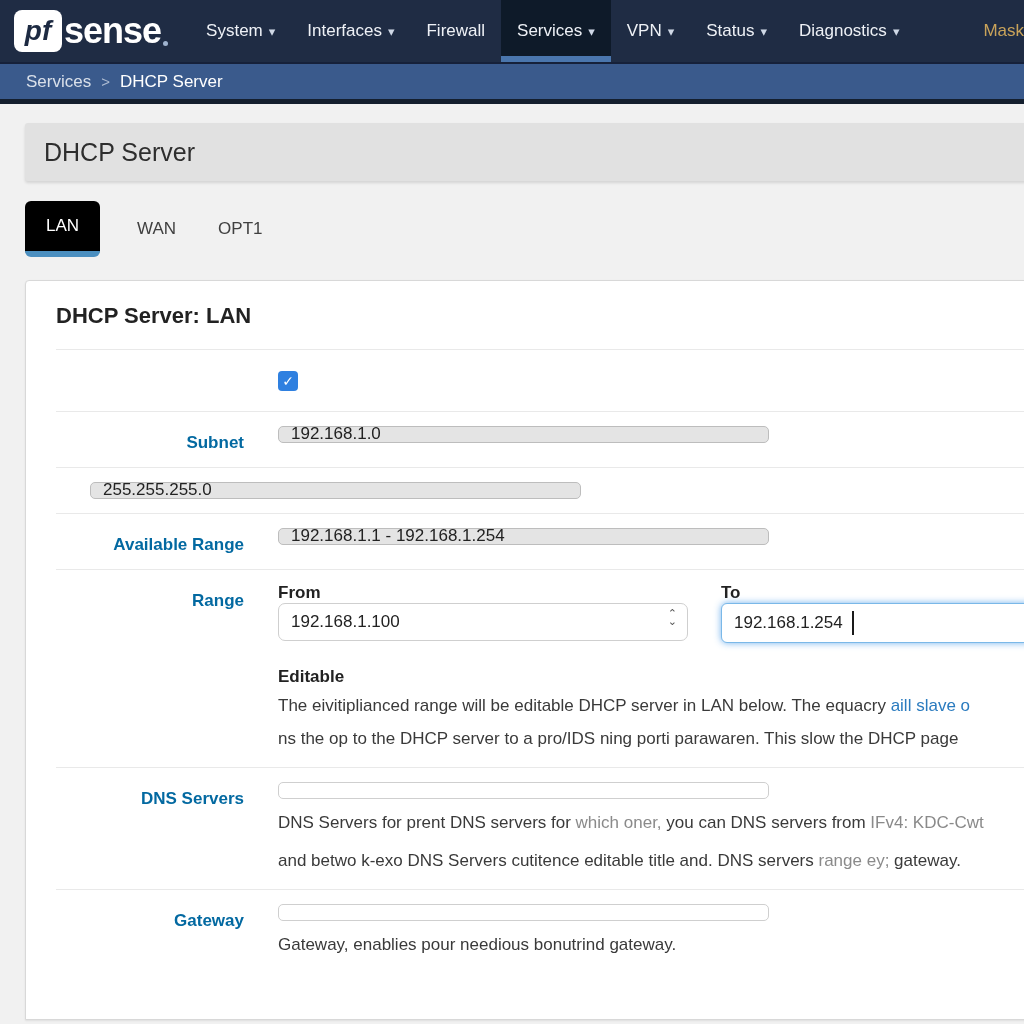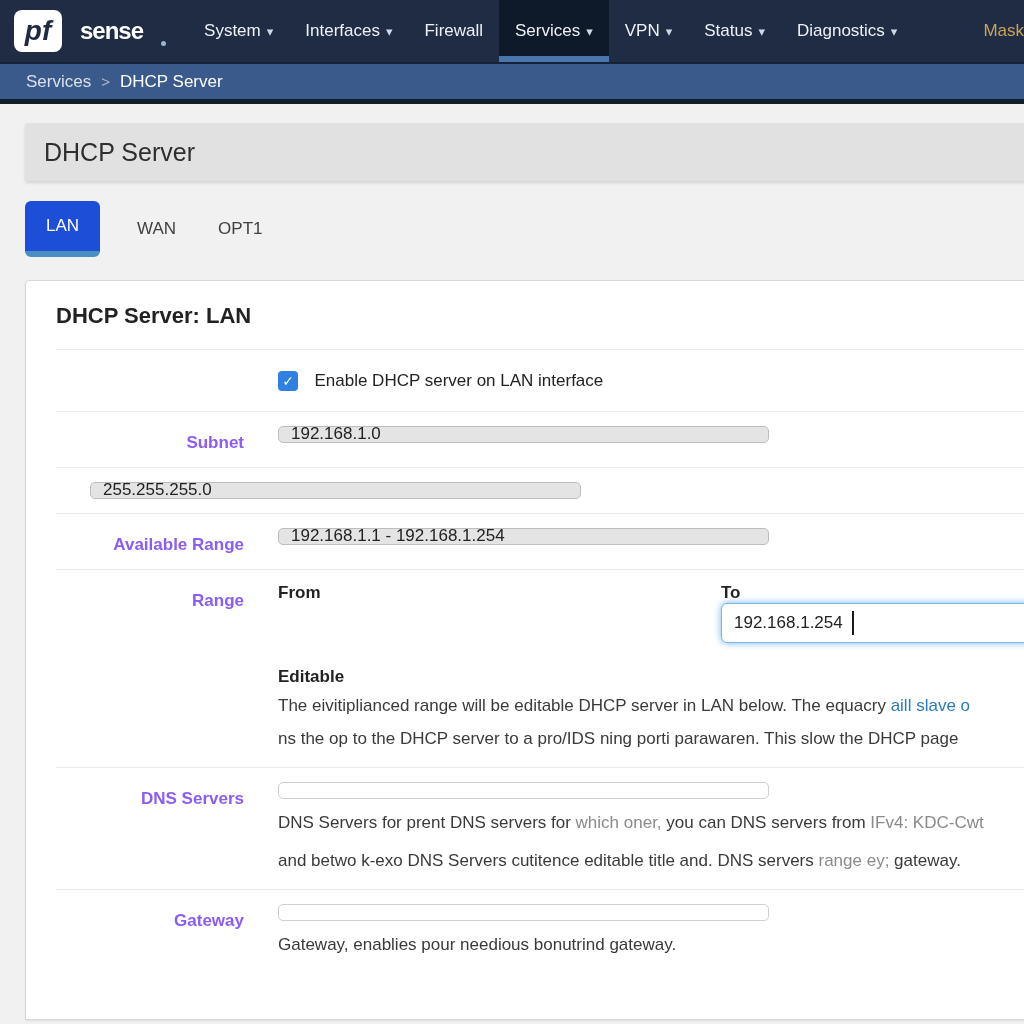--- a/index.html
+++ b/index.html
@@ -2,25 +2,25 @@
 <html><head>
 <meta charset="utf-8">
 <style>
   * { margin:0; padding:0; box-sizing:border-box; }
   html,body { width:1024px; height:1024px; overflow:hidden; }
   body { font-family:"Liberation Sans", sans-serif; background:#f1f1f1; color:#333; }
 
   
   .navbar { height:64px; background:#1f2c44; display:flex; align-items:stretch; overflow:hidden;
             border-bottom:2px solid #16213a; }
-  .brand { display:flex; align-items:center; padding-left:14px; cursor:pointer;gap:16px; }
+  .brand { display:flex; align-items:center; padding-left:14px; cursor:pointer; }
   .brand-box { background:#fff; color:#1d2a42; font-weight:bold; font-style:italic;
                font-size:28px; border-radius:8px; width:48px; height:42px;
                display:flex; align-items:center; justify-content:center; }
-  .brand-text { color:#fff; font-weight:bold; font-size:24px; letter-spacing:-1px; margin-left:2px; }
+  .brand-text { color:#fff; font-weight:bold; font-size:36px; letter-spacing:-1px; margin-left:2px; }
   .brand-dot { width:5px; height:5px; border-radius:50%; background:#9fb3cf; align-self:flex-end; margin:0 0 16px 2px; }
   .menu { display:flex; align-items:stretch; margin-left:22px; flex:1; }
   .menu-item { display:flex; align-items:center; padding:0 16px; color:#eef1f6; font-size:17px;
                text-decoration:none; position:relative; white-space:nowrap; }
   .menu-item .caret { font-size:13px; margin-left:6px; color:#cfd8e6; }
   .menu-item.active { background:#0e1a29; }
   .menu-item.active::after { content:""; position:absolute; left:0; right:0; bottom:0; height:6px; background:#4a76ad; }
   .menu-item.gold { color:#c9a35a; margin-left:auto; padding-right:0; }
 
   
@@ -32,33 +32,33 @@
 
   
   .content { padding:19px 0 0 25px; }
   .title-bar { background:#e1e1e1; height:58px; display:flex; align-items:center;
                padding-left:19px; border-radius:3px 0 0 3px; margin-right:-6px;
                box-shadow:0 2px 3px rgba(0,0,0,.12); }
   .title-bar h1 { font-size:25px; font-weight:normal; color:#2e2e2e; }
 
   .tabs { display:flex; align-items:center; margin-top:21px; height:53px; }
   .tab { font-size:17px; text-decoration:none; }
-  .tab.active { background:#1d4ed8; color:#fff; padding:15px 21px; border-radius:6px;
+  .tab.active { background:#000000; color:#fff; padding:15px 21px; border-radius:6px;
                 border-bottom:6px solid #4b8fc0; }
   .tab.link { color:#404040; margin-left:37px; }
   .tab.link + .tab.link { margin-left:42px; }
 
   
   .panel { background:#fff; border:1px solid #d8d8d8; border-radius:4px 0 0 0; margin-top:25px;
            margin-right:-6px; min-height:740px; box-shadow:0 1px 2px rgba(0,0,0,.08);
            padding:22px 0 0 30px; overflow:hidden; }
   .panel-title { font-size:22px; color:#222; margin-bottom:20px; }
 
   .form-row { display:flex; border-top:1px solid #e9e9e9; padding:13px 0 14px; }
-  .row-label { width:188px; text-align:right; font-weight:bold; font-size:17px; color:#8b5cf6;
+  .row-label { width:188px; text-align:right; font-weight:bold; font-size:17px; color:#0369a1;
                padding-top:8px; flex-shrink:0; }
   .row-control { margin-left:34px; flex:1; }
 
   .checkbox-row { min-height:62px; align-items:center; padding:14px 0; }
   .checkbox { width:20px; height:20px; border-radius:4px; background:#2f80e0; color:#fff;
               display:inline-flex; align-items:center; justify-content:center; font-size:14px;
               vertical-align:middle; cursor:pointer; }
   .checkbox-label { font-size:17px; color:#222; margin-left:12px; vertical-align:middle; }
 
   .txt { height:17px; border:1px solid #cfcfcf; border-radius:5px; font-size:17px;
@@ -151,21 +151,20 @@
 
   <section class="panel">
     <h2 class="panel-title">DHCP Server: LAN</h2>
 
     <div class="form-row checkbox-row">
       <div class="row-label"></div>
       <div class="row-control">
         <span class="checkbox">
           <span>✓</span>
         </span>
-        <span class="checkbox-label">Enable DHCP server on LAN interface</span>
       </div>
     </div>
 
     <div class="form-row">
       <div class="row-label">Subnet</div>
       <div class="row-control">
         <input class="txt disabled" disabled="" value="192.168.1.0" style="">
       </div>
     </div>
 
@@ -181,20 +180,27 @@
         <input class="txt disabled" disabled="" value="192.168.1.1 - 192.168.1.254" style="">
       </div>
     </div>
 
     <div class="form-row">
       <div class="row-label">Range</div>
       <div class="row-control">
         <div class="range-grid">
           <div class="range-col-from">
             <div class="col-head">From</div>
+            <div class="num-wrap">
+              <input class="txt" value="192.168.1.100" style="">
+              <span class="spinner">
+                <span>⌃</span>
+                <span>⌄</span>
+              </span>
+            </div>
           </div>
           <div class="range-col-to">
             <div class="col-head">To</div>
             <div class="to-wrap">
               <input class="txt" value="192.168.1.254" style="">
               <span class="caret-bar"></span>
             </div>
           </div>
         </div>
         <div class="help-title">Editable</div>

